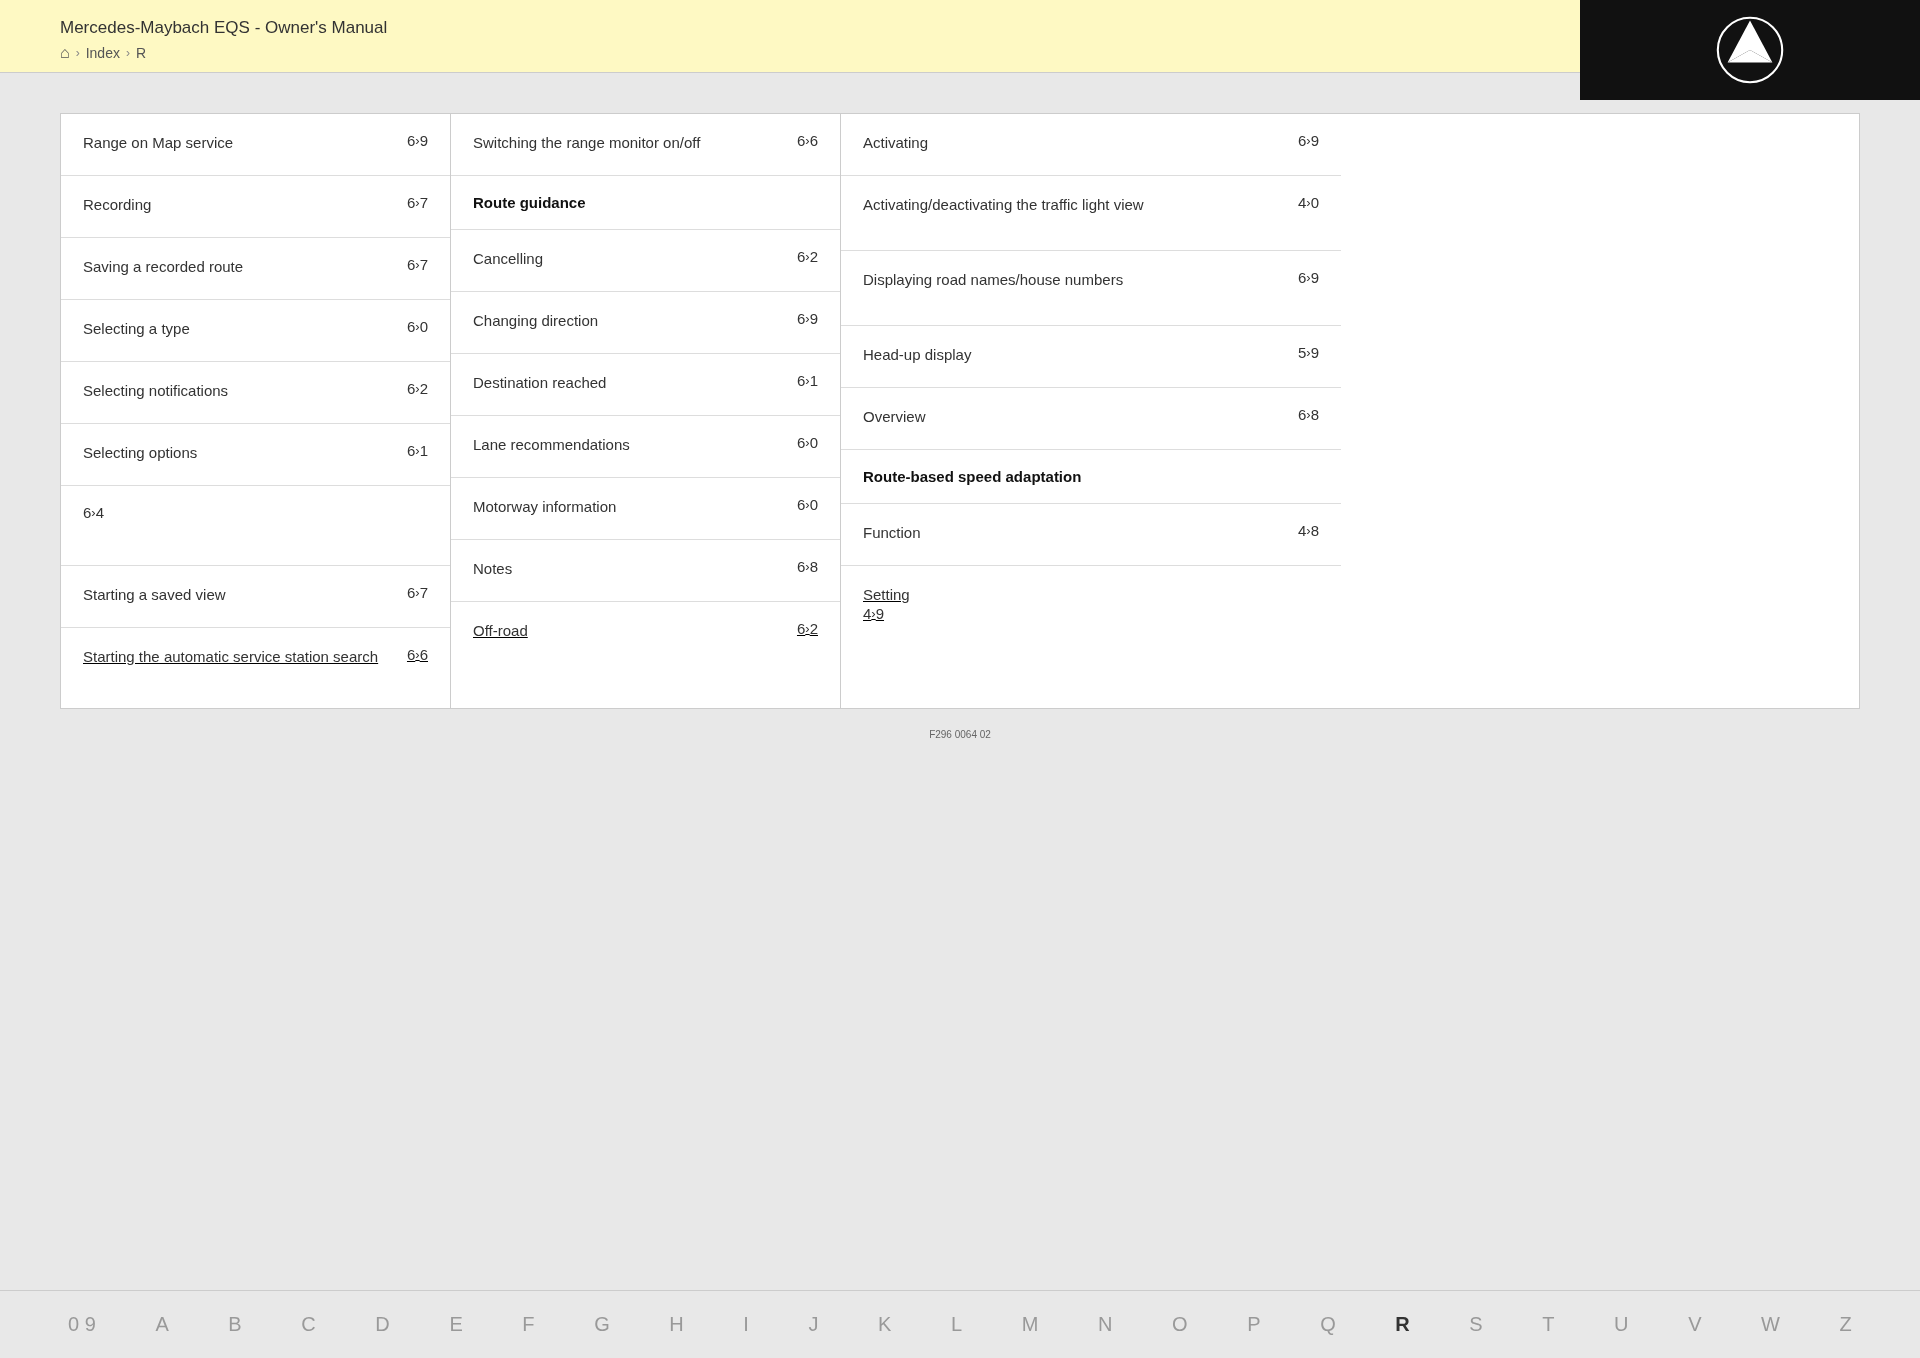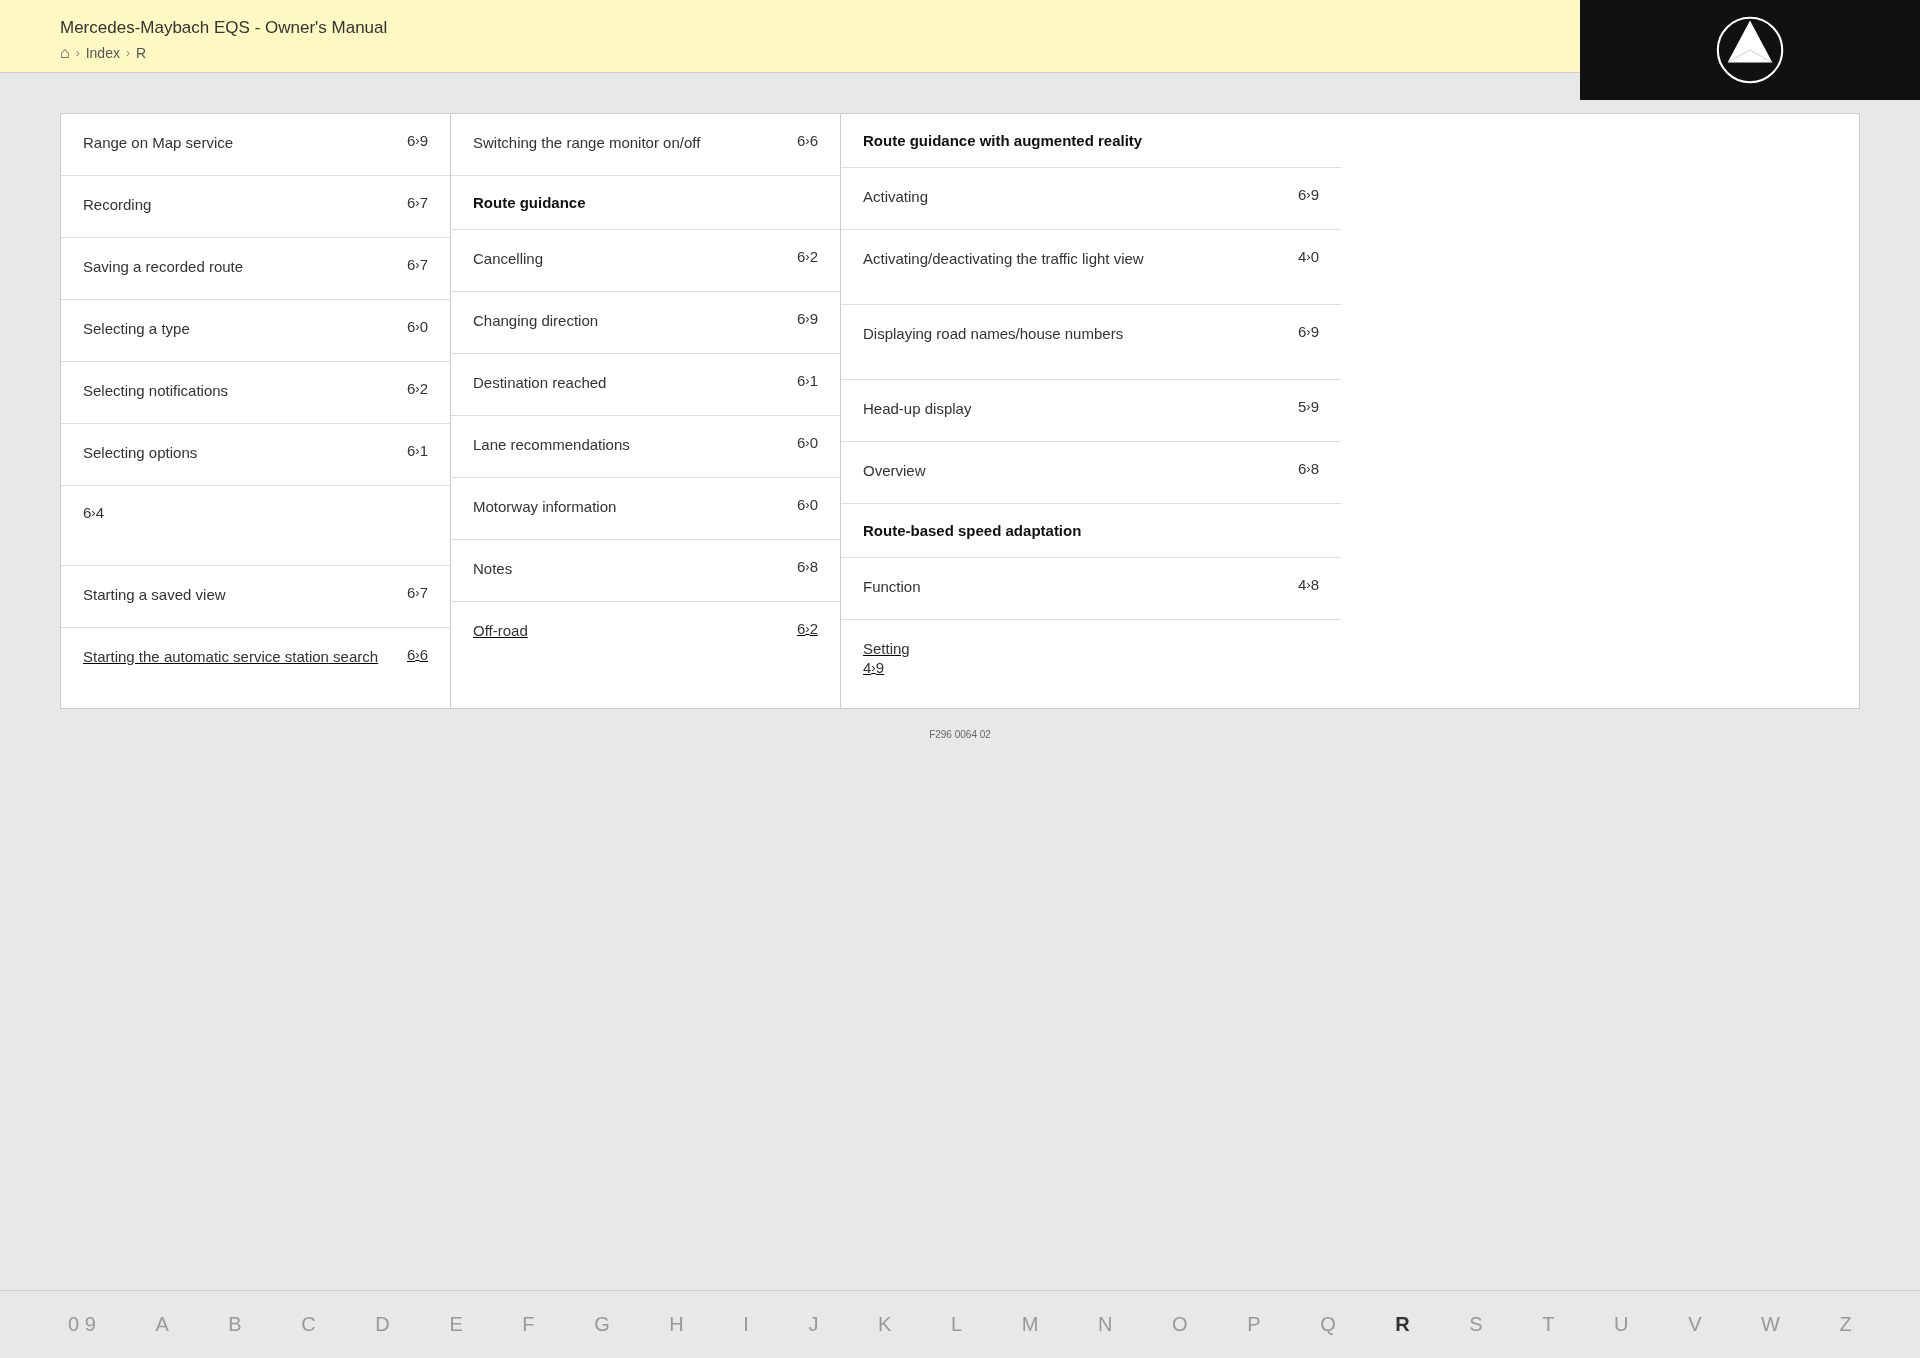--- a/index.html
+++ b/index.html
@@ -276,21 +276,20 @@
       </div>
 
       <div class="index-item" style="border-bottom:none;">
         <span class="item-label">Off-road</span>
         <span class="item-page">6<span class="page-arrow">›</span>2</span>
       </div>
     </div>
 
     <div class="col">
 
-      <div class="section-header">Route guidance with augmented reality</div>
 
       <div class="index-item">
         <span class="item-label">Activating</span>
         <span class="item-page">6<span class="page-arrow">›</span>9</span>
       </div>
 
       <div class="index-item" style="min-height:75px;">
         <span class="item-label">Activating/deactivating the traffic light view</span>
         <span class="item-page">4<span class="page-arrow">›</span>0</span>
       </div>

